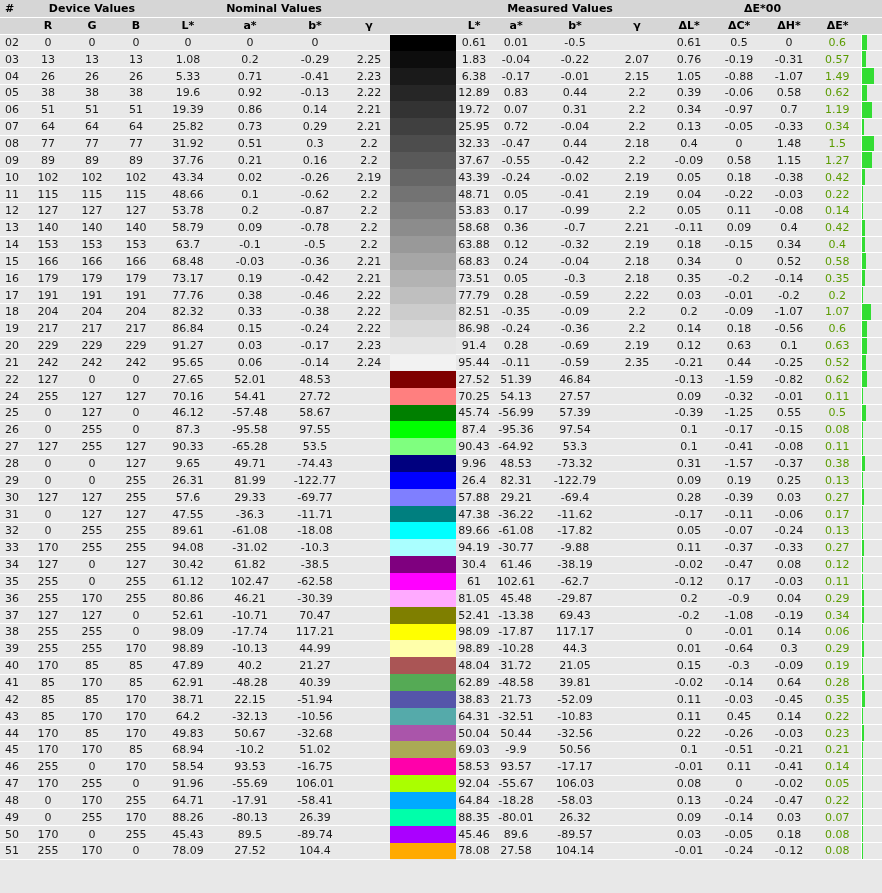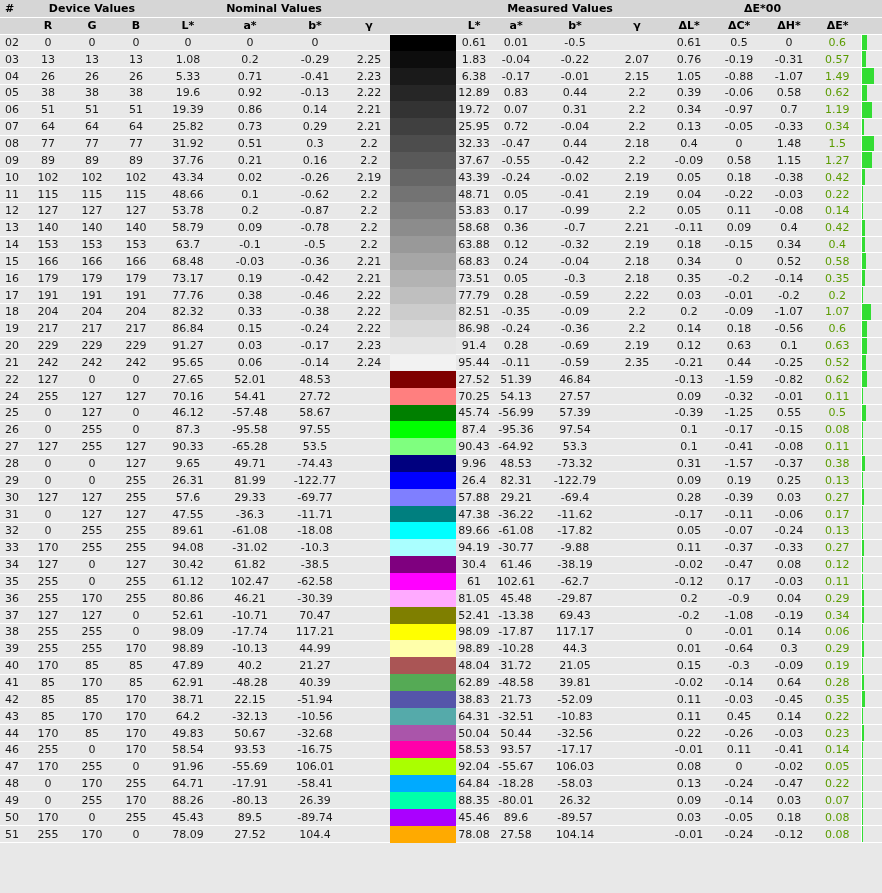--- a/index.html
+++ b/index.html
@@ -1016,20 +1016,42 @@
         <td></td>
         <td>0.22</td>
         <td>-0.26</td>
         <td>-0.03</td>
         <td class="c-de">0.23</td>
         <td class="c-bar">
           <div class="bar" style="width: 2px;"></div>
         </td>
       </tr>
       <tr>
+        <td class="c-num">45</td>
+        <td>170</td>
+        <td>170</td>
+        <td>85</td>
+        <td>68.94</td>
+        <td>-10.2</td>
+        <td>51.02</td>
+        <td></td>
+        <td class="swatch" style="background: rgb(170, 170, 85);"></td>
+        <td>69.03</td>
+        <td>-9.9</td>
+        <td>50.56</td>
+        <td></td>
+        <td>0.1</td>
+        <td>-0.51</td>
+        <td>-0.21</td>
+        <td class="c-de">0.21</td>
+        <td class="c-bar">
+          <div class="bar" style="width: 1.8px;"></div>
+        </td>
+      </tr>
+      <tr>
         <td class="c-num">46</td>
         <td>255</td>
         <td>0</td>
         <td>170</td>
         <td>58.54</td>
         <td>93.53</td>
         <td>-16.75</td>
         <td></td>
         <td class="swatch" style="background: rgb(255, 0, 170);"></td>
         <td>58.53</td>

